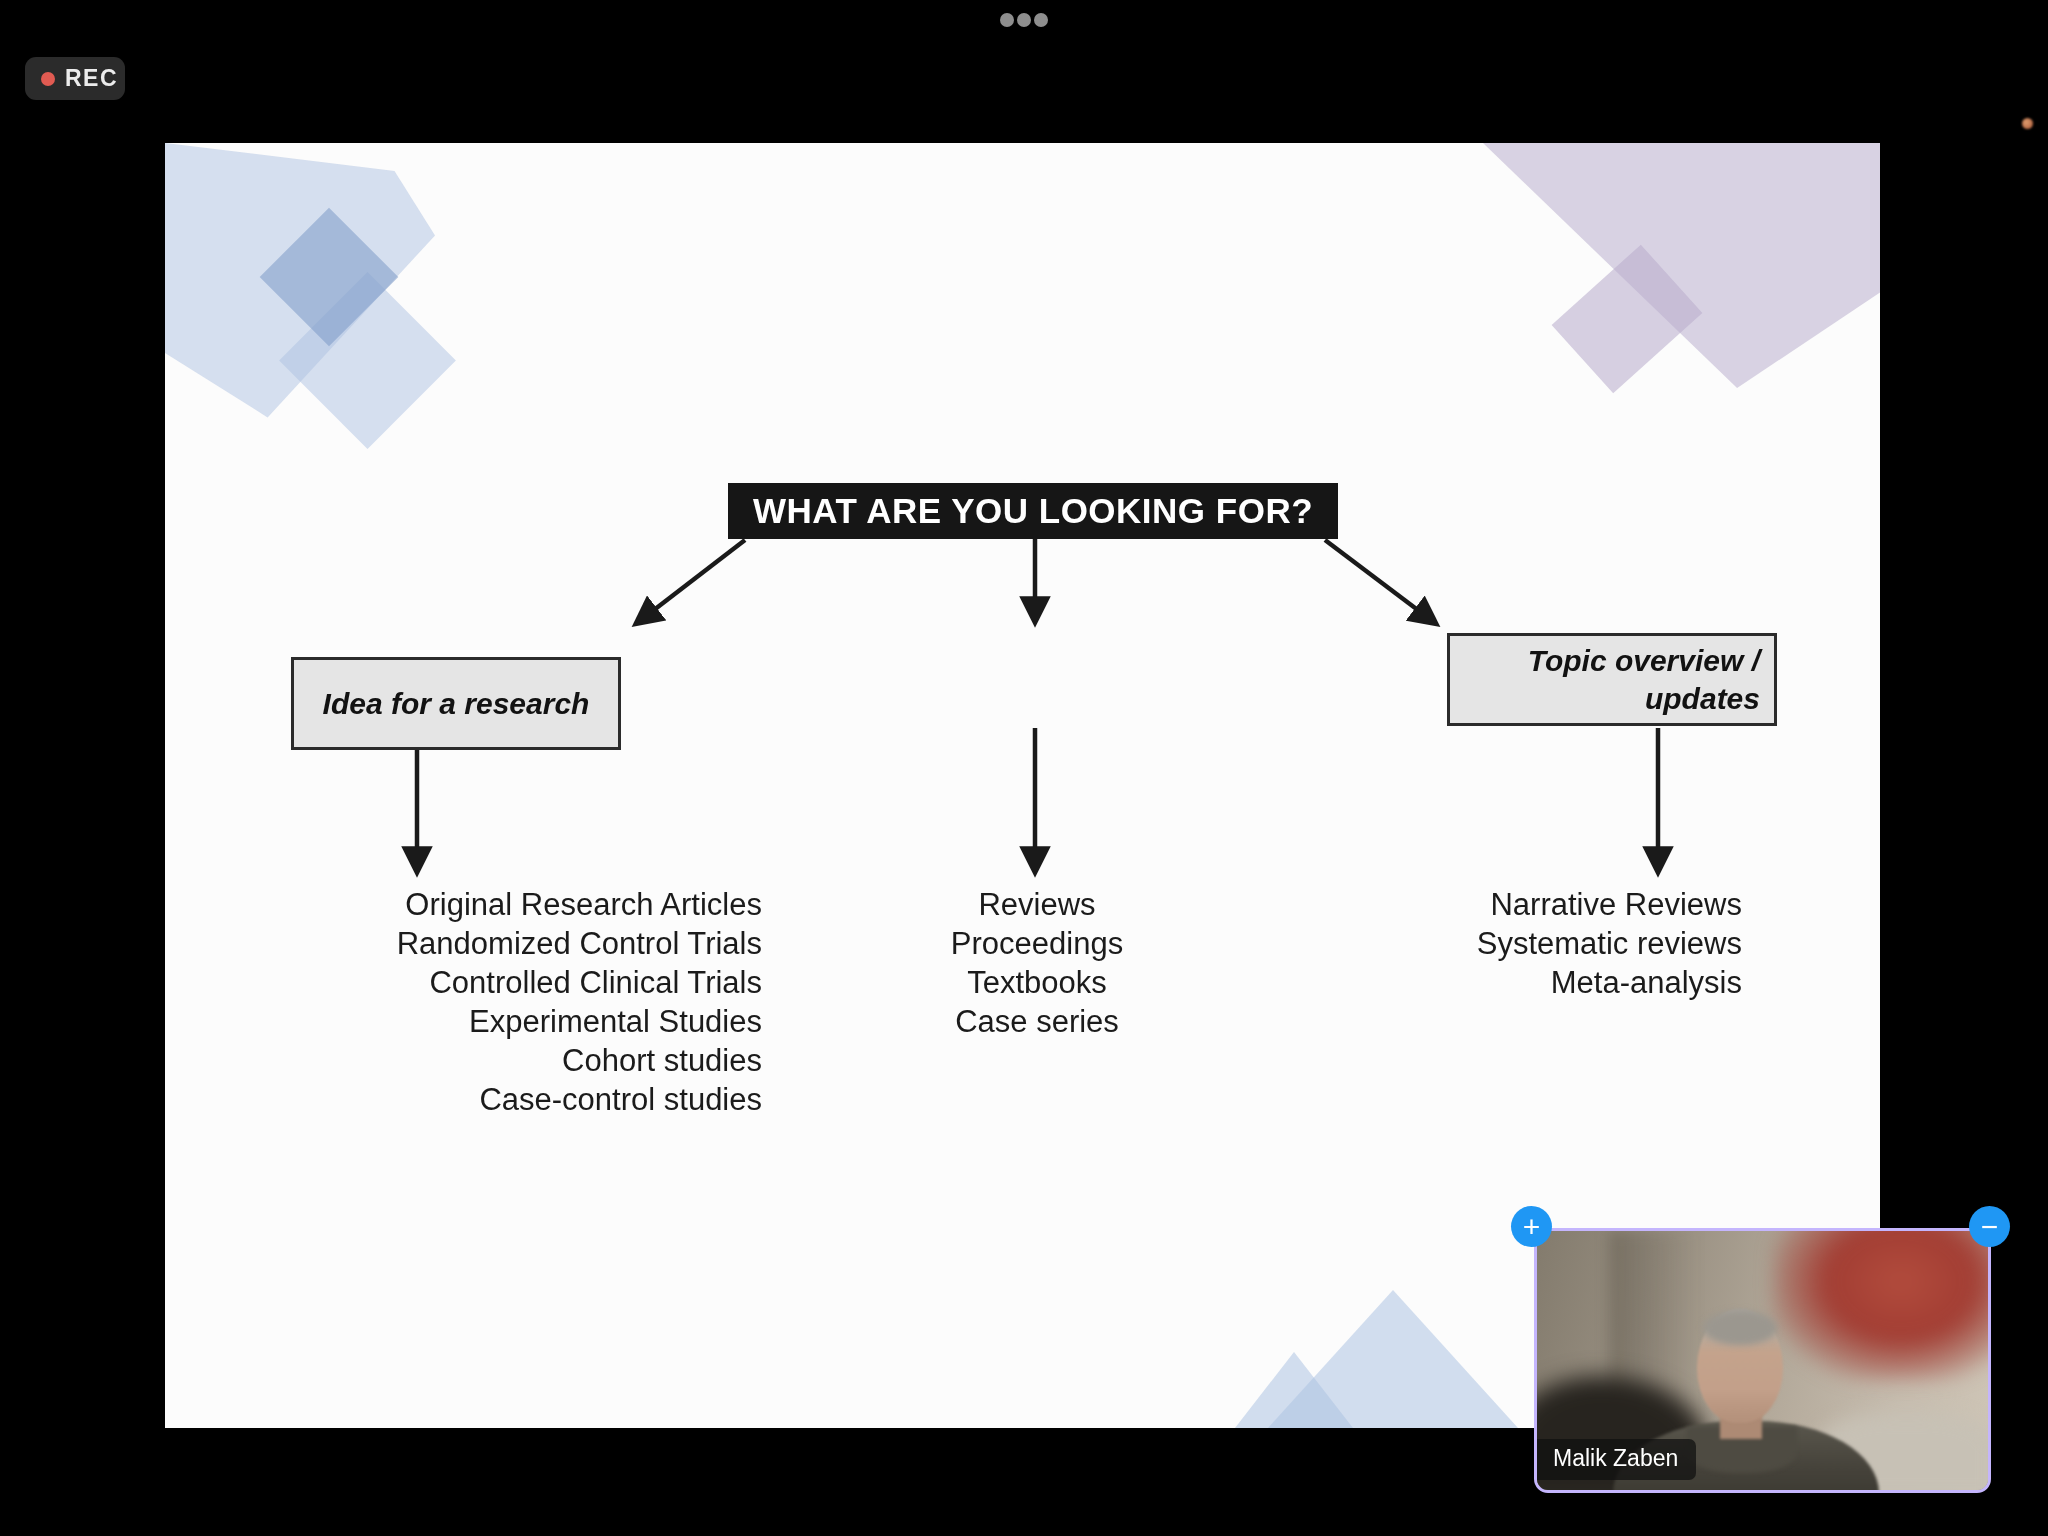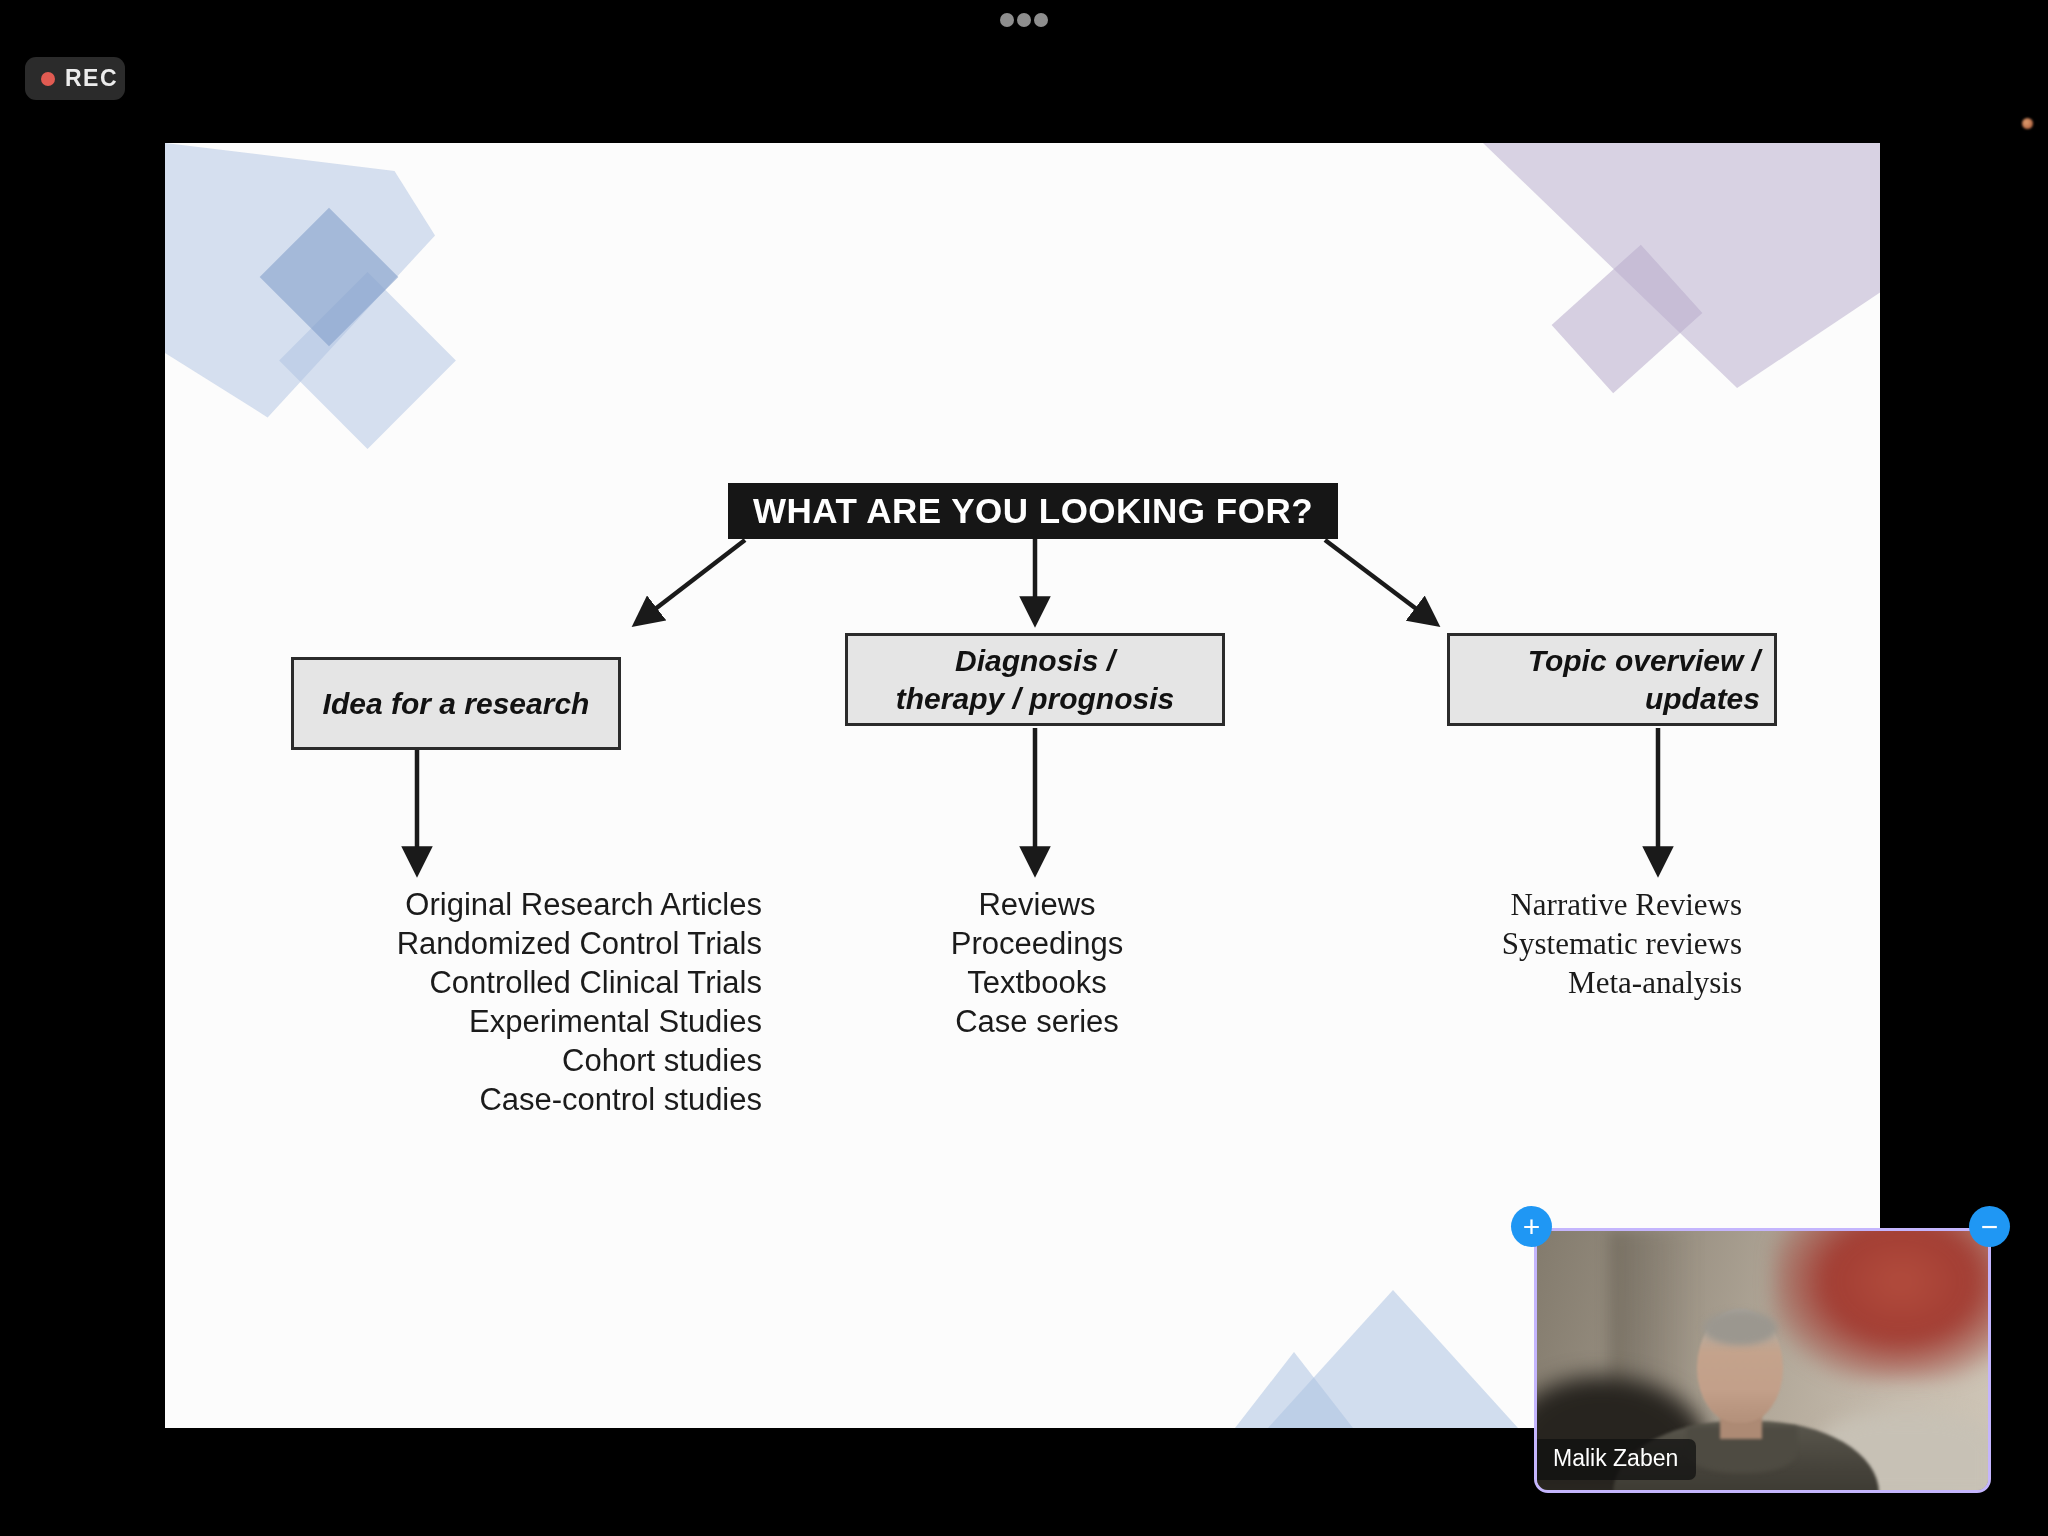--- a/index.html
+++ b/index.html
@@ -83,21 +83,21 @@
   .node-left  { left:126px;  width:330px; text-align:center;margin-top:24px; }
   .node-mid   { left:680px;  width:380px; text-align:center; }
   .node-right { left:1282px; width:330px; text-align:right; padding-right:14px; }
 
   .list {
     position:absolute; top:742px;
     font-size:31px; line-height:39px; color:#1b1b1b;
   }
   .list-left  { left:157px;  width:440px; text-align:right; }
   .list-mid   { left:672px;  width:400px; text-align:center; }
-  .list-right { left:1177px; width:400px; text-align:right;font-family:Liberation Serif, serif; }
+  .list-right { left:1177px; width:400px; text-align:right; }
 
   
   .video-thumb {
     position:absolute; left:1534px; top:1228px; width:457px; height:265px;
     border:3px solid #c4b5fd; border-radius:14px;
     overflow:hidden; background:#777;
   }
   .scene { position:absolute; inset:0;
     background:linear-gradient(105deg,#837b6d 0%,#988f81 26%,#b2a899 52%,#c6bcae 78%,#cfc6b7 100%); }
   .sc { position:absolute; }
@@ -179,24 +179,20 @@
     <line x1="1493" y1="585" x2="1493" y2="728" stroke="#1a1a1a" stroke-width="4.5" marker-end="url(#ah)"></line>
   </svg>
 
   <div class="title-box">
     <span>WHAT ARE YOU LOOKING FOR?</span>
   </div>
 
   <div class="node node-left">
     <span>Idea for a research</span>
   </div>
-  <div class="node node-mid">
-    <span>Diagnosis /</span>
-    <span>therapy / prognosis</span>
-  </div>
   <div class="node node-right">
     <span>Topic overview /</span>
     <span>updates</span>
   </div>
 
   <div class="list list-left">
     <div>Original Research Articles</div>
     <div>Randomized Control Trials</div>
     <div>Controlled Clinical Trials</div>
     <div>Experimental Studies</div>

